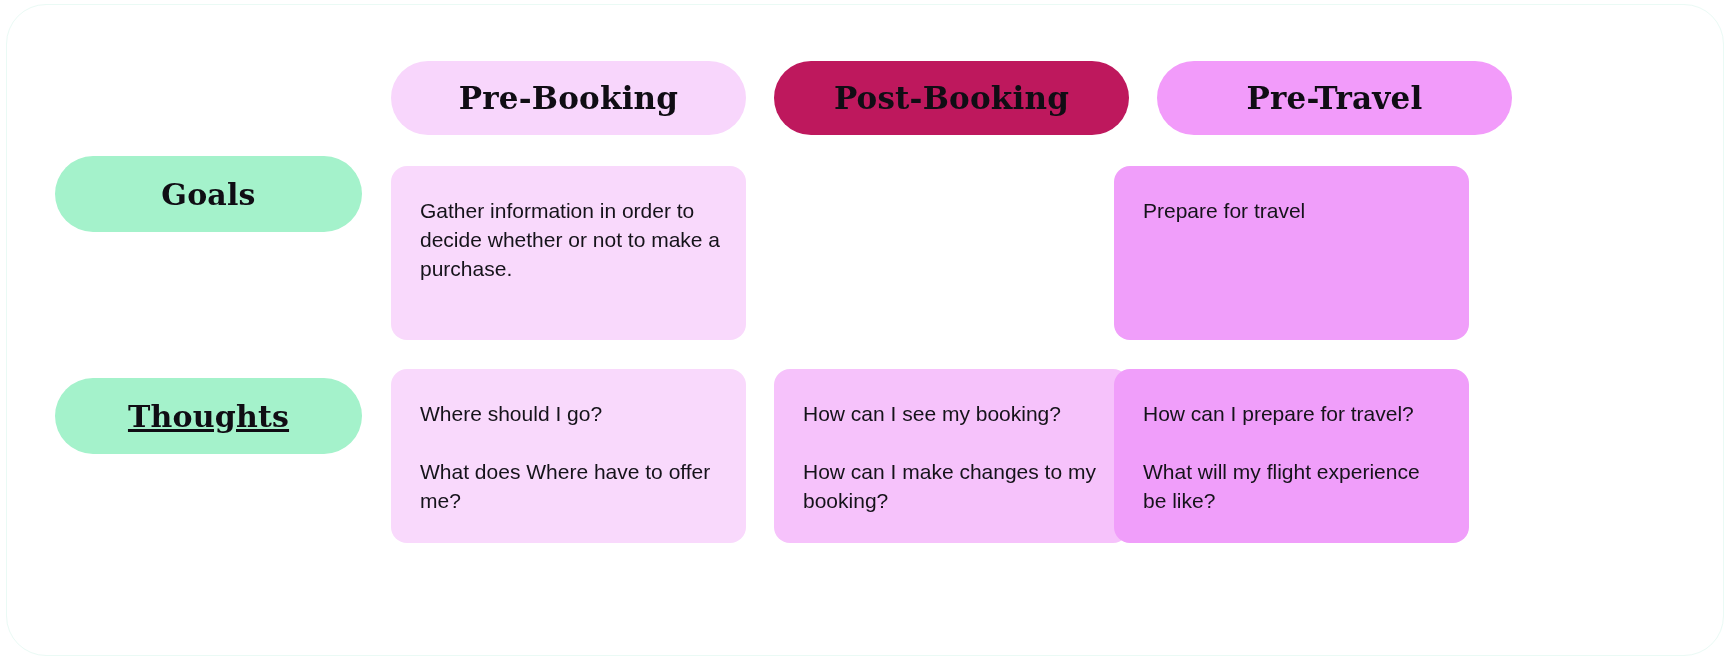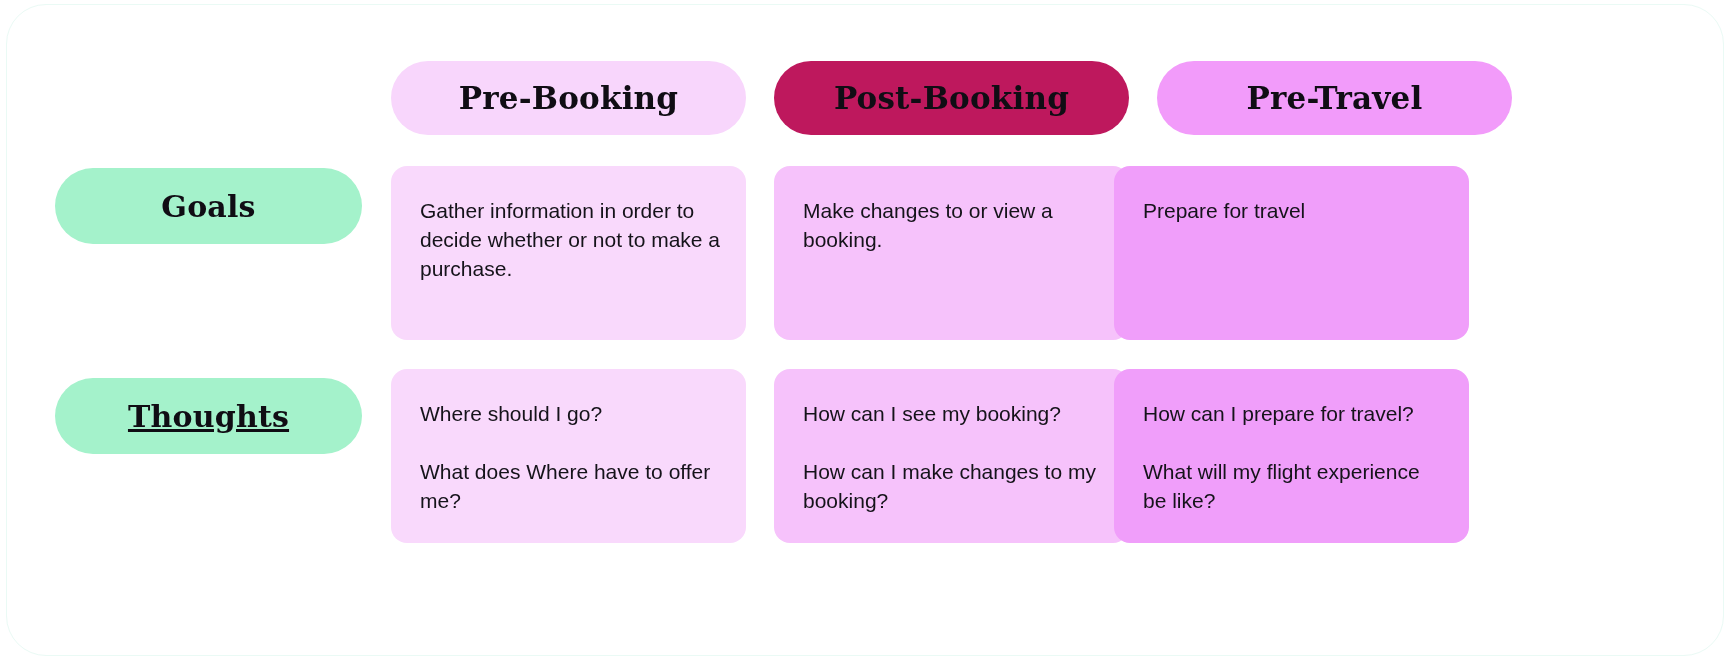--- a/index.html
+++ b/index.html
@@ -60,21 +60,21 @@
   .col-header.c2 { left: 1157px; width: 355px; background: #F29BFA; }
 
   
   .row-label {
     left: 55px;
     width: 307px;
     height: 76px;
     background: #A4F2CB;
     font-size: 30px;
   }
-  .row-label.r0 { top: 168px; }
+  .row-label.r0 { top: 156px; }
   .row-label.r1 { top: 378px; text-decoration: underline; }
 
   
   .cell {
     position: absolute;
     border-radius: 16px;
     box-sizing: border-box;
     padding: 30px 26px 34px 29px;
     font-family: "Liberation Sans", sans-serif;
     font-size: 21px;
@@ -114,23 +114,20 @@
   <div class="pill row-label r0">
     <span>Goals</span>
   </div>
   <div class="pill row-label r1">
     <span>Thoughts</span>
   </div>
 
   <div class="cell r0 c0">
     <p>Gather information in order to decide whether or not to make a purchase.</p>
   </div>
-  <div class="cell r0 c1">
-    <p>Make changes to or view a booking.</p>
-  </div>
   <div class="cell r0 c2">
     <p>Prepare for travel</p>
   </div>
 
   <div class="cell r1 c0">
     <p>Where should I go?</p>
     <p>What does Where have to offer me?</p>
   </div>
   <div class="cell r1 c1">
     <p>How can I see my booking?</p>

